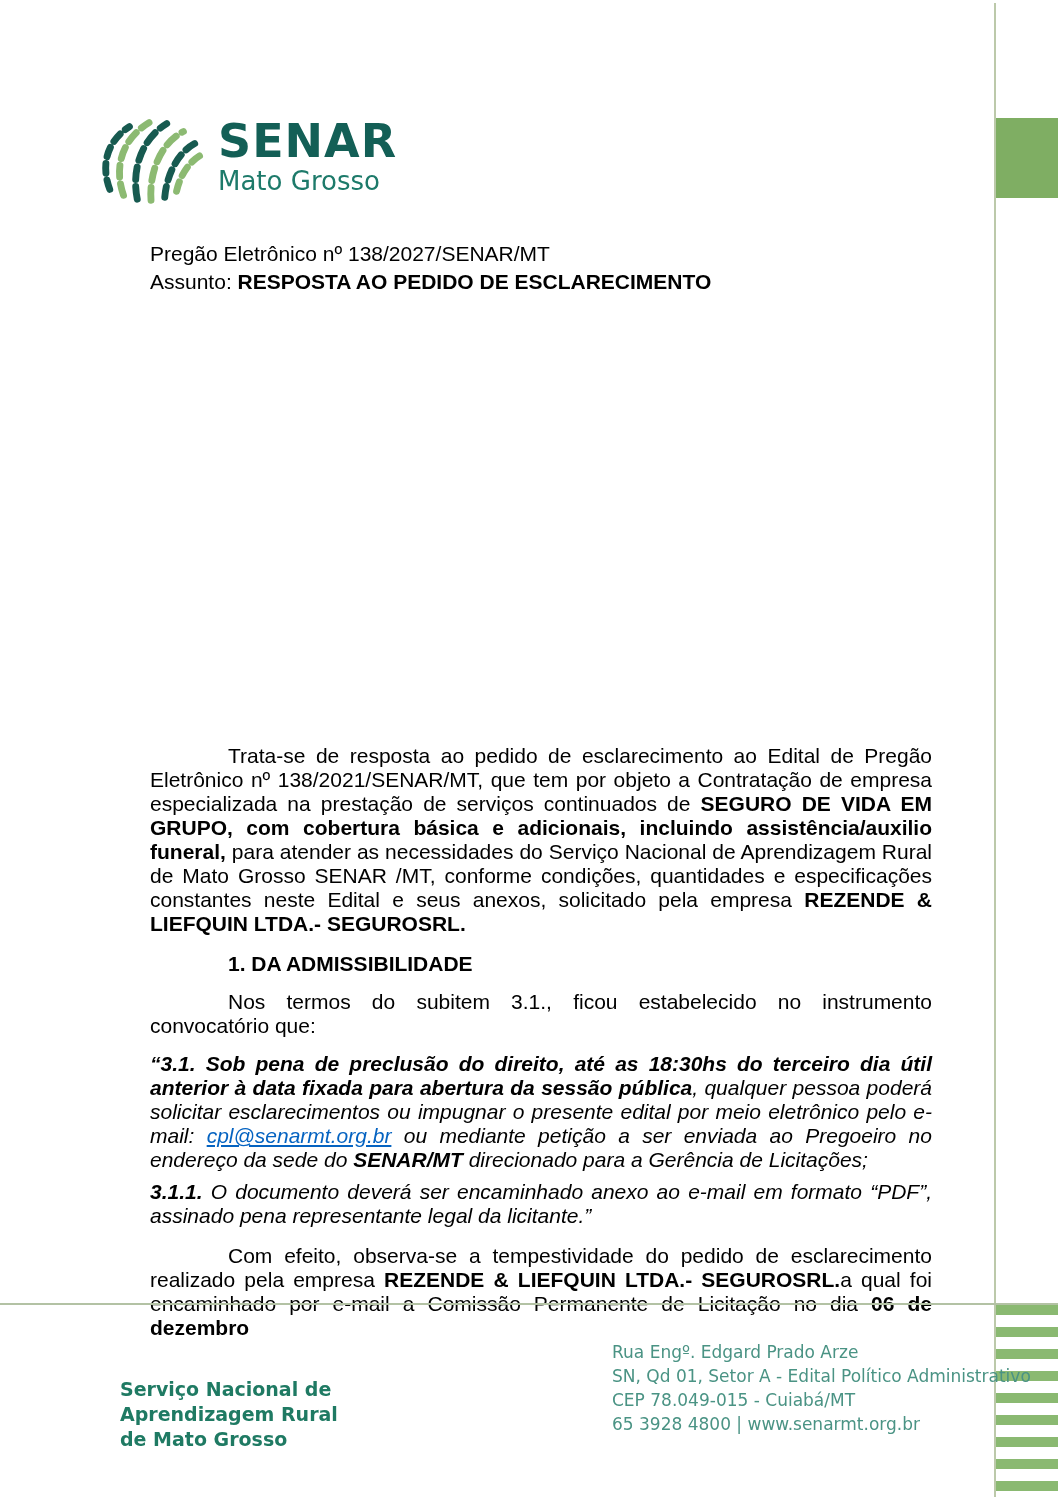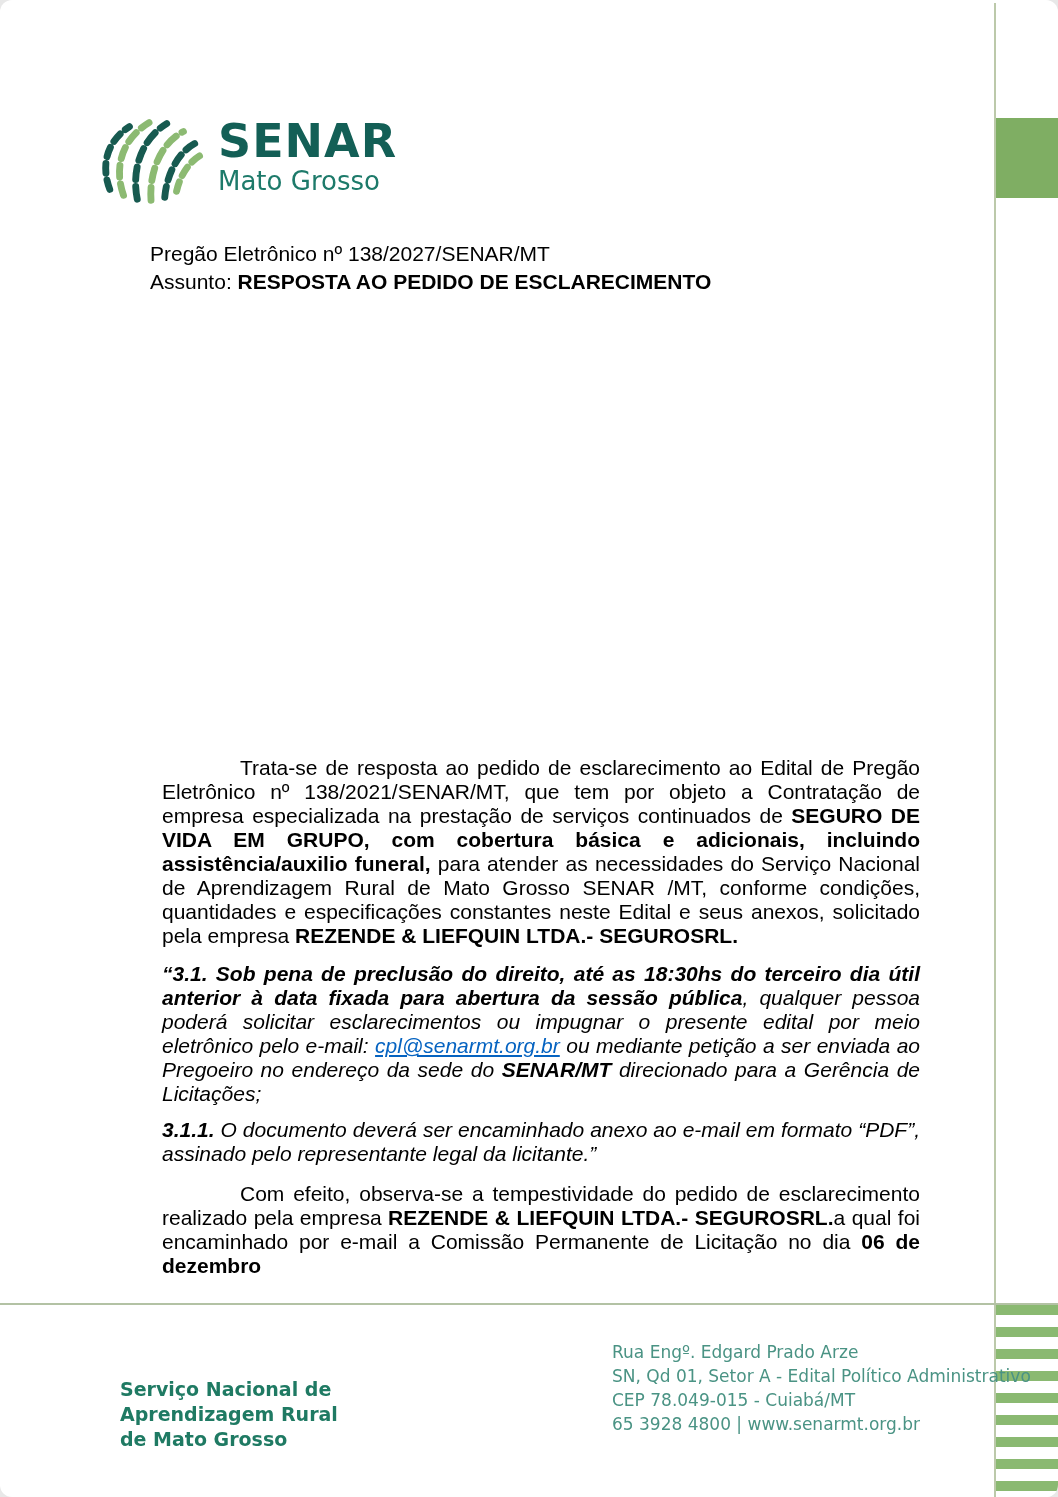--- a/index.html
+++ b/index.html
@@ -5,21 +5,20 @@
   html, body { margin: 0; padding: 0; background: #e8e8e8; }
   .page {
     position: relative;
     width: 1058px;
     height: 1497px;
     margin: 0 auto;
     background: #ffffff;
     font-family: "Liberation Sans", sans-serif;
     color: #000000;
     overflow: hidden;
-    border-radius: 12px;
   }
 
   
   .edge-line {
     position: absolute;
     left: 994px; top: 3px;
     width: 2px; height: 1494px;
     background: var(--edge-line, #bcc9aa);
   }
   .accent-block {
@@ -77,21 +76,21 @@
 
   
   .doc-body {
     position: absolute;
     left: 150px; top: 744px;
     width: 782px;
     font-size: 21px;
     line-height: 24px;
     text-align: justify;
   }
-  .doc-body p { margin: 12px; }
+  .doc-body p { margin: 0; }
   .indent { text-indent: 78px; }
   .b { font-weight: bold; }
   .heading {
     font-weight: bold;
     margin-top: 16px !important;
     text-indent: 78px;
     text-align: left;
   }
   .mt14 { margin-top: 14px !important; }
   .mt16 { margin-top: 16px !important; }
@@ -159,25 +158,27 @@
   </div>
 
   <div class="meta">
     <div>Pregão Eletrônico nº 138/2027/SENAR/MT</div>
     <div><span>Assunto: </span><span class="b">RESPOSTA AO PEDIDO DE ESCLARECIMENTO</span></div>
   </div>
 
   <div class="doc-body">
     <p class="indent"><span>Trata-se de resposta ao pedido de esclarecimento ao Edital de Pregão Eletrônico nº 138/2021/SENAR/MT, que tem por objeto a Contratação de empresa especializada na prestação de serviços continuados de </span><span class="b">SEGURO DE VIDA EM GRUPO, com cobertura básica e adicionais, incluindo assistência/auxilio funeral,</span><span> para atender as necessidades do Serviço Nacional de Aprendizagem Rural de Mato Grosso SENAR /MT, conforme condições, quantidades e especificações constantes neste Edital e seus anexos, solicitado pela empresa </span><span class="b">REZENDE &amp; LIEFQUIN LTDA.- SEGUROSRL.</span></p>
 
+    <p class="heading">1. DA ADMISSIBILIDADE</p>
 
+    <p class="indent mt14">Nos termos do subitem 3.1., ficou estabelecido no instrumento convocatório que:</p>
 
     <p class="quote mt14"><span class="b">“3.1. Sob pena de preclusão do direito, até as 18:30hs do terceiro dia útil anterior à data fixada para abertura da sessão pública</span><span>, qualquer pessoa poderá solicitar esclarecimentos ou impugnar o presente edital por meio eletrônico pelo e-mail: </span><span class="email-link">cpl@senarmt.org.br</span><span>  ou mediante petição a ser enviada ao Pregoeiro no endereço da sede do </span><span class="b">SENAR/MT</span><span> direcionado para a Gerência de Licitações;</span></p>
 
-    <p class="quote mt8"><span class="b">3.1.1.</span><span> O documento deverá ser encaminhado anexo ao e-mail em formato “PDF”, assinado pelo representante legal da licitante.”</span></p>
+    <p class="quote mt8"><span class="b">3.1.1.</span><span> O documento deverá ser encaminhado anexo ao e-mail em formato “PDF”, assinado pena representante legal da licitante.”</span></p>
 
     <p class="indent mt16"><span>Com efeito, observa-se a tempestividade do pedido de esclarecimento realizado pela empresa </span><span class="b">REZENDE &amp; LIEFQUIN LTDA.- SEGUROSRL.</span><span>a qual foi encaminhado por e-mail a Comissão Permanente de Licitação no dia </span><span class="b">06 de dezembro</span></p>
   </div>
 
   <div class="footer-divider"></div>
 
   <div class="footer-org">
     <div>Serviço Nacional de</div>
     <div>Aprendizagem Rural</div>
     <div>de Mato Grosso</div>

